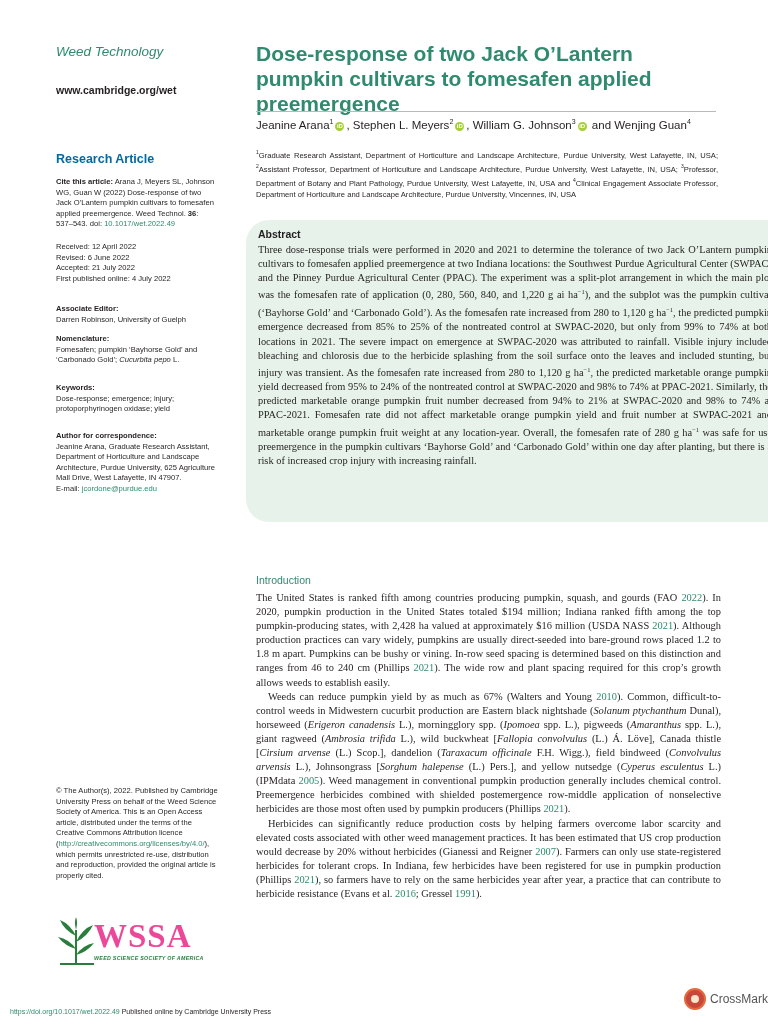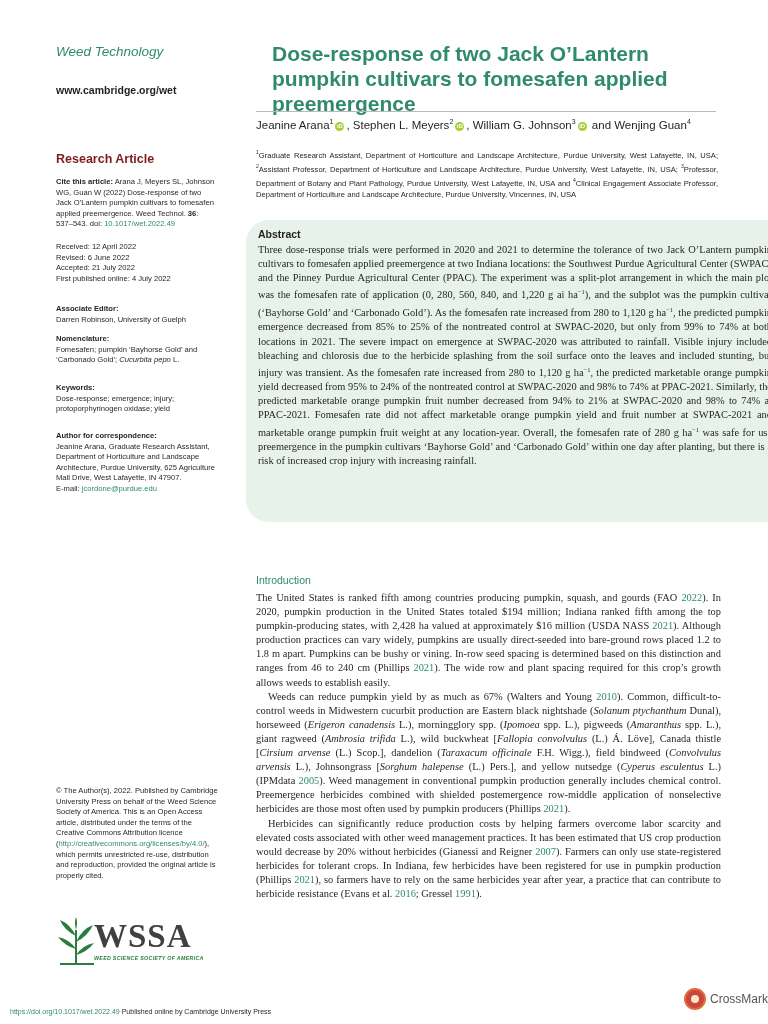--- a/index.html
+++ b/index.html
@@ -2,32 +2,32 @@
 <html><head>
 <meta charset="utf-8">
 <style>
   * { box-sizing: border-box; margin: 0; padding: 0; }
   html, body { width: 768px; height: 1024px; background: #ffffff; overflow: hidden; }
   body { position: relative; font-family: "Liberation Serif", serif; color: #231f20; }
 
   .journal-name { position: absolute; left: 56px; top: 44px; font-family: "Liberation Sans", sans-serif; font-style: italic; font-size: 13.5px; color: #2f8a6e; }
   .journal-url { position: absolute; left: 56px; top: 84px; font-family: "Liberation Sans", sans-serif; font-weight: bold; font-size: 10.5px; color: #231f20; }
 
-  .title { position: absolute; left: 256px; top: 41px; width: 470px; font-family: "Liberation Sans", sans-serif; font-size: 21px; line-height: 25px; color: #2f8a6e; margin-left: 16px; }
+  .title { position: absolute; left: 256px; top: 41px; width: 470px; font-family: "Liberation Sans", sans-serif; font-size: 21px; line-height: 25px; color: #2f8a6e; }
   .title-rule { position: absolute; left: 256px; top: 111px; width: 460px; border-top: 1px solid #b9b9b9; }
 
   .authors { position: absolute; left: 256px; top: 118px; width: 470px; font-family: "Liberation Sans", sans-serif; font-size: 11.5px; color: #231f20; white-space: nowrap; }
   .authors sup { font-size: 7px; }
   .orcid { display: inline-block; width: 9px; height: 9px; border-radius: 50%; background: #a6ce39; color: #fff; font-size: 6px; line-height: 9px; text-align: center; vertical-align: 1px; margin: 0 2px; font-weight: bold; }
 
   .affiliations { position: absolute; left: 256px; top: 147px; width: 462px; font-family: "Liberation Sans", sans-serif; font-size: 7.6px; line-height: 11.4px; text-align: justify; color: #231f20; }
   .affiliations sup { font-size: 5px; }
 
   .sidebar { position: absolute; left: 56px; width: 160px; font-family: "Liberation Sans", sans-serif; color: #231f20; }
-  .research-article { top: 152px; font-size: 12.5px; font-weight: bold; color: #7f1d1d; }
+  .research-article { top: 152px; font-size: 12.5px; font-weight: bold; color: #0369a1; }
   .side-block { font-size: 7.6px; line-height: 10.6px; }
   .side-block b { font-weight: bold; }
   .side-block .link { color: #2f8a6e; }
   .side-block .label { font-weight: bold; display: block; }
   .cite { top: 177px; }
   .dates { top: 242px; }
   .assoc { top: 304px; }
   .nomen { top: 334px; }
   .keywords { top: 383px; }
   .author-corr { top: 431px; }
@@ -39,21 +39,21 @@
   .abstract-body sup { font-size: 6.5px; }
 
   .intro-heading { position: absolute; left: 256px; top: 574px; font-family: "Liberation Sans", sans-serif; font-weight: normal; font-size: 10.5px; color: #2f8a6e; }
   .intro-body { position: absolute; left: 256px; top: 591px; width: 465px; font-size: 10.4px; line-height: 14.1px; text-align: justify; color: #231f20; }
   .intro-body p { text-indent: 0; }
   .intro-body p + p { text-indent: 12px; }
   .intro-body .ref { color: #2f8a6e; }
   .intro-body i { font-style: italic; }
 
   .logo { position: absolute; left: 56px; top: 916px; width: 140px; height: 52px; }
-  .logo-text { position: absolute; left: 38px; top: 2px; font-family: "Liberation Serif", serif; font-weight: bold; font-size: 33px; letter-spacing: 1px; color: #404040; }
+  .logo-text { position: absolute; left: 38px; top: 2px; font-family: "Liberation Serif", serif; font-weight: bold; font-size: 33px; letter-spacing: 1px; color: #ec4899; }
   .logo-sub { position: absolute; left: 38px; top: 39px; font-family: "Liberation Sans", sans-serif; font-style: italic; font-weight: bold; font-size: 5.3px; color: #2a7d3c; letter-spacing: 0.3px; white-space: nowrap; }
   .logo-plant { position: absolute; left: 0; top: 0; width: 40px; height: 50px; }
 
   .footer { position: absolute; left: 10px; top: 1008px; font-family: "Liberation Sans", sans-serif; font-size: 7px; color: #231f20; }
   .footer .link { color: #2f8a6e; }
 
   .crossmark { position: absolute; left: 684px; top: 988px; display: flex; align-items: center; gap: 4px; }
   .crossmark-badge { width: 22px; height: 22px; border-radius: 50%; background: #c9473a; border: 2px solid #e36a3d; position: relative; }
   .crossmark-badge::after { content: ""; position: absolute; left: 5px; top: 5px; width: 8px; height: 8px; border-radius: 50%; background: #fbe4c8; }
   .crossmark-text { font-family: "Liberation Sans", sans-serif; font-size: 12px; color: #555; }

